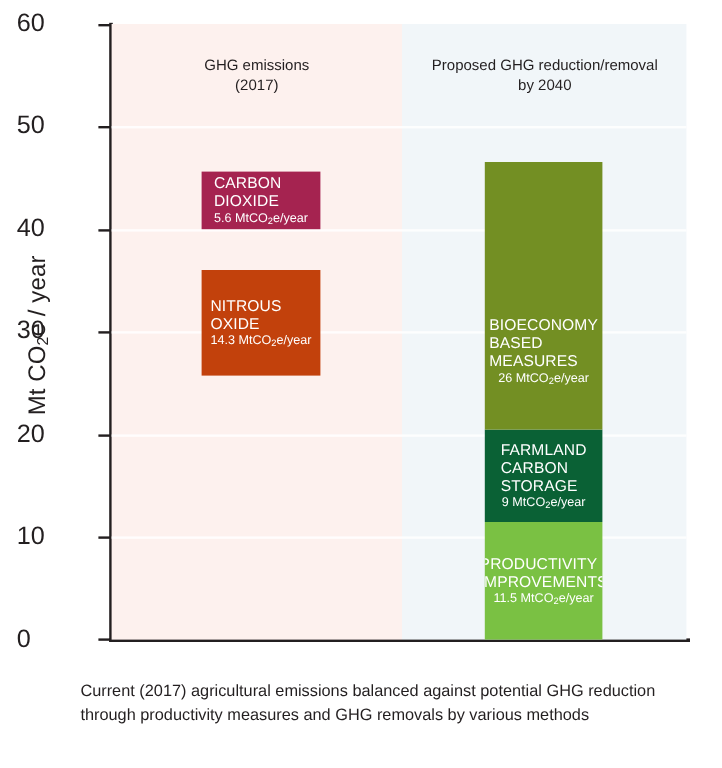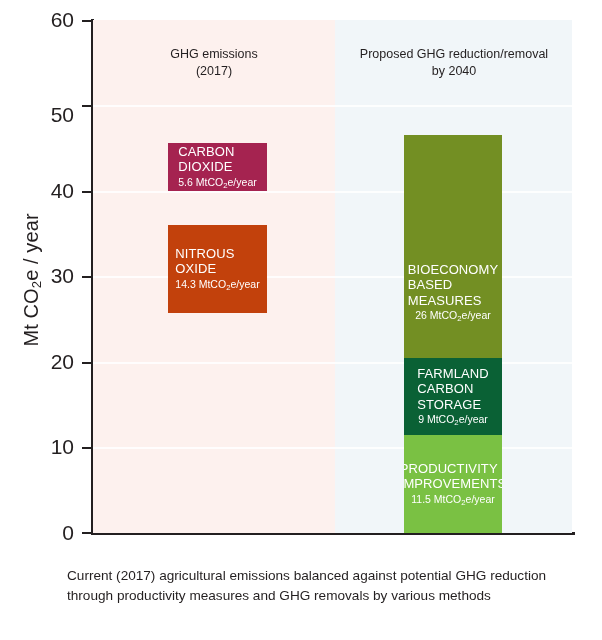--- a/index.html
+++ b/index.html
@@ -92,21 +92,20 @@
     position: absolute;
     left: 82px;
     width: 10px;
     height: 2px;
     background: #231f20;
   }
   .tick-label {
     position: absolute;
     right: 528px;   
     width: 60px;
-    text-align: right;
     font-size: 21px;
     color: #231f20;
   }
 
   
   .col-heading {
     position: absolute;
     text-align: center;
     font-size: 12.5px;
     color: #231f20;
@@ -170,21 +169,21 @@
   }
 </style>
 </head>
 <body>
 
 <div id="figure">
 
   <div id="y-axis-title"><span>Mt CO</span><sub>2</sub><span>e / year</span></div>
 
   <div class="tick-label" style="top:8px">60</div>
-  <div class="tick-label" style="top:103px">50</div>
+  <div class="tick-label" style="top:93px">50</div>
   <div class="tick-label" style="top:179px">40</div>
   <div class="tick-label" style="top:264px">30</div>
   <div class="tick-label" style="top:350px">20</div>
   <div class="tick-label" style="top:435px">10</div>
   <div class="tick-label" style="top:521px">0</div>
 
   <div class="tick" style="top:20px"></div>
   <div class="tick" style="top:105px"></div>
   <div class="tick" style="top:191px"></div>
   <div class="tick" style="top:276px"></div>

